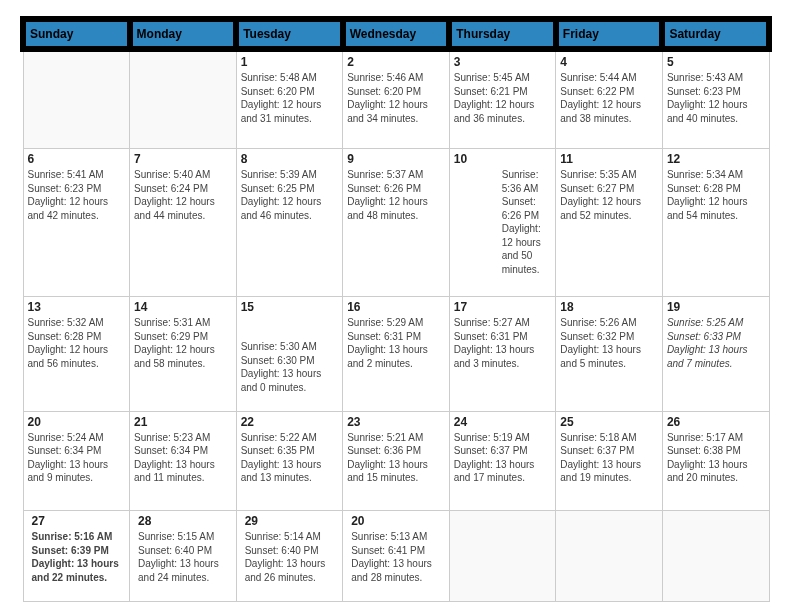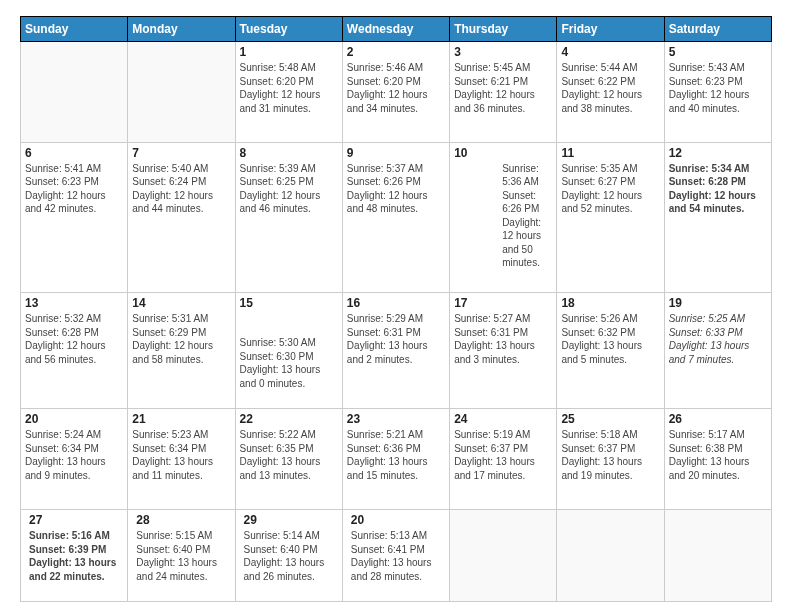--- a/index.html
+++ b/index.html
@@ -41,26 +41,26 @@
       color: #555;
     }
     .calendar {
       flex: 1;
       border-collapse: collapse;
       width: 100%;
       table-layout: fixed;
     }
     .calendar th {
       background: #2e86c1;
-      color: #ffffff;
+      color: #000000;
       font-size: 12px;
       font-weight: bold;
       padding: 5px 4px;
       text-align: left;
-      border: 1px solid #000000;
+      border: 6px solid #000000;
     }
     .calendar td {
       border: 1px solid #ccc;
       vertical-align: top;
       padding: 3px 4px;
       font-size: 10px;
       color: #333;
       background: #fff;
       height: 88px;
     }
@@ -179,21 +179,21 @@
           </td>
           <td>
             <span class="day-num">11</span>
             <div class="day-info" style="white-space: pre-line;">Sunrise: 5:35 AM
 Sunset: 6:27 PM
 Daylight: 12 hours
 and 52 minutes.</div>
           </td>
           <td>
             <span class="day-num">12</span>
-            <div class="day-info" style="white-space: pre-line; font-weight: bold;">Sunrise: 5:34 AM
+            <div class="day-info" style="white-space: pre-line;">Sunrise: 5:34 AM
 Sunset: 6:28 PM
 Daylight: 12 hours
 and 54 minutes.</div>
           </td>
         </tr>
         <tr>
           <td>
             <span class="day-num">13</span>
             <div class="day-info" style="white-space: pre-line;">Sunrise: 5:32 AM
 Sunset: 6:28 PM

